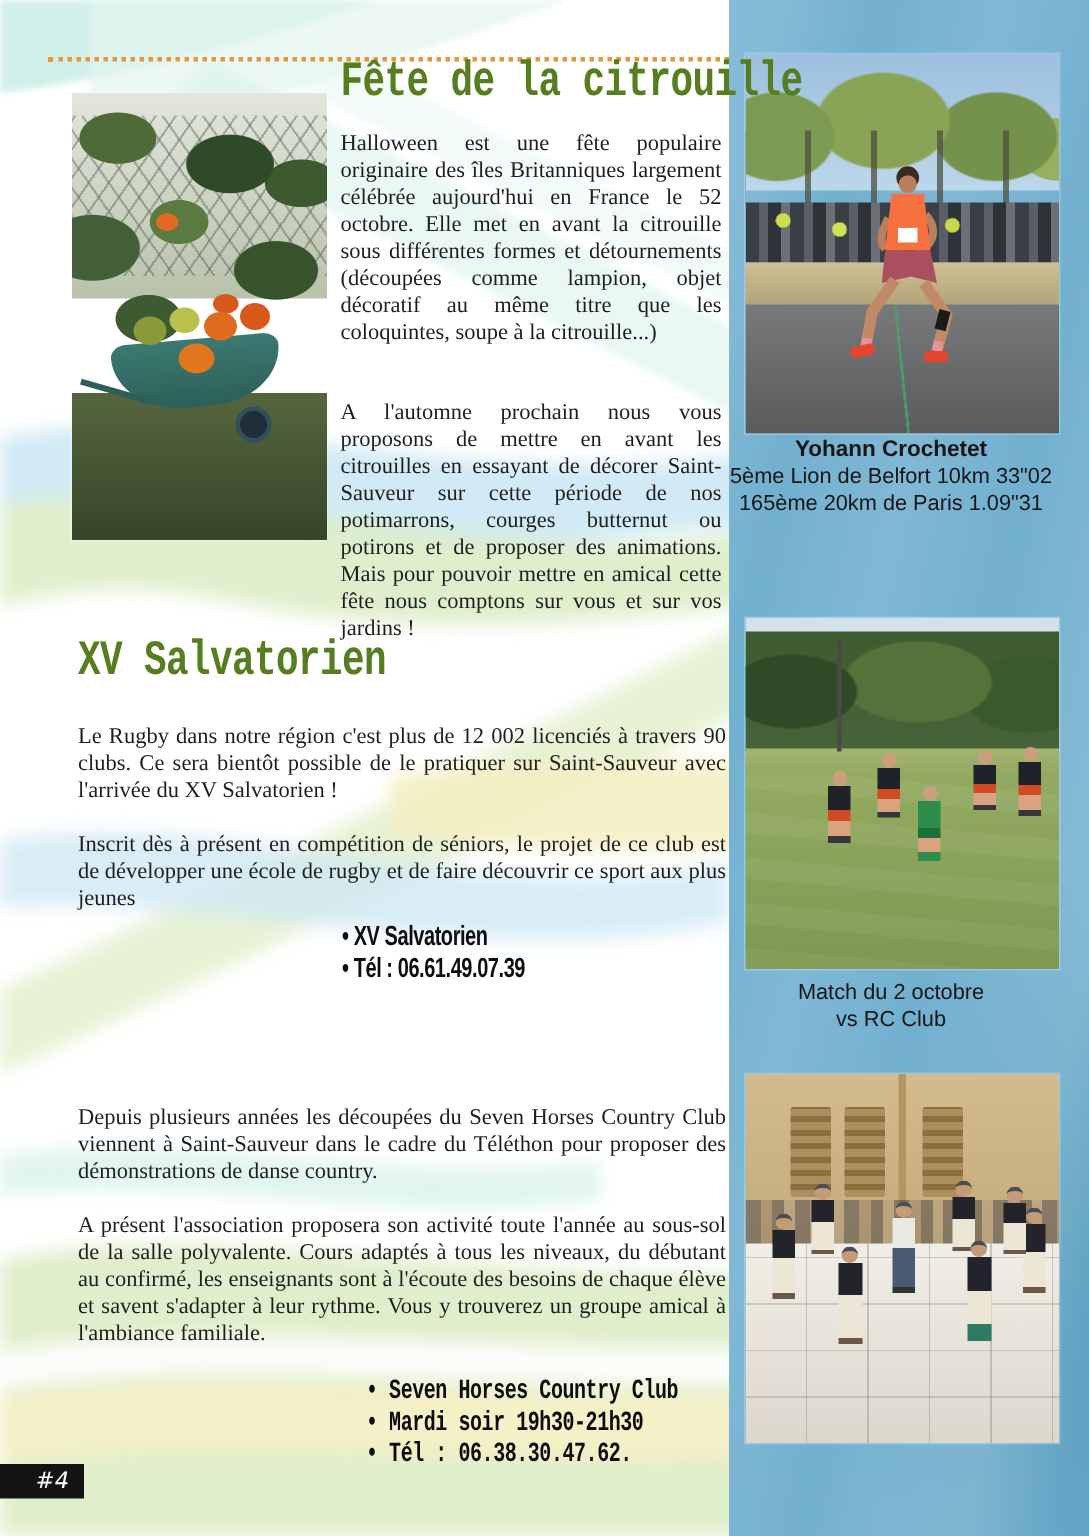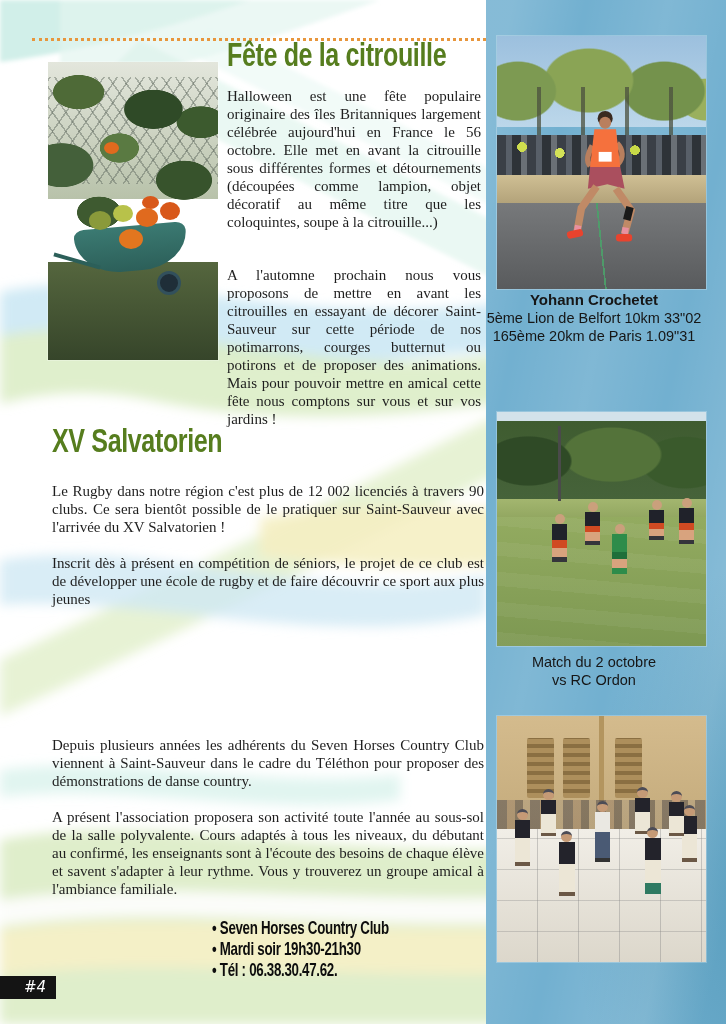--- a/index.html
+++ b/index.html
@@ -21,21 +21,21 @@
   }
   .photo{position:absolute;overflow:hidden;outline:1px solid rgba(255,255,255,.25);}
   .layer{position:absolute;left:0;right:0;}
   .cap{position:absolute;left:0;width:216px;text-align:center;
        font-family:"Liberation Sans",sans-serif;font-size:14.5px;line-height:18px;color:#161616;}
   .cap .cap-title{font-weight:bold;font-size:15px;}
   
   .content{position:absolute;inset:0;z-index:2;}
   .dotted{position:absolute;left:32px;top:38px;width:454px;height:0;
           border-top:3px dotted #e8963c;}
-  .headline{position:absolute;font-family:Liberation Sans, sans-serif;
+  .headline{position:absolute;font-family:Liberation Mono, monospace;
             font-weight:700;font-size:33px;line-height:33px;white-space:nowrap;}
   .headline>span{display:inline-block;transform:scaleX(.76);transform-origin:0 60%;letter-spacing:-.5px;}
   .green{color:#567d1e;}
   .tan{color:#a28f63;}
   .para{position:absolute;font-size:15px;line-height:18px;text-align:justify;margin:0;}
   .bullets{position:absolute;font-family:"Liberation Sans",sans-serif;
            font-weight:700;font-size:18.5px;line-height:21px;color:#0d0d0d;white-space:nowrap;}
   .bullets span{display:inline-block;transform:scaleX(.72);transform-origin:0 60%;letter-spacing:-.4px;}
   .badge{position:absolute;left:0;top:976px;width:46px;height:23px;z-index:3;
          background:#141414;color:#fff;text-align:right;padding-right:10px;
@@ -189,21 +189,21 @@
       <div class="layer ru-field"></div>
       <div class="ru-pole" style="position:absolute;"></div>
       <div class="pl" style="left:55px;top:112px;height:38px;"></div>
       <div class="pl" style="left:88px;top:100px;height:33px;"></div>
       <div class="pl green-kit" style="left:115px;top:122px;height:40px;"></div>
       <div class="pl" style="left:152px;top:98px;height:30px;"></div>
       <div class="pl" style="left:182px;top:96px;height:36px;"></div>
     </div>
     <div class="cap" style="top:653px;">
       <div>Match du 2 octobre</div>
-      <div>vs  RC Ordon</div>
+      <div>vs  RC Club</div>
     </div>
 
     <div class="photo" style="left:11px;top:716px;width:209px;height:246px;">
       <div class="layer d-wall"></div>
       <div class="d-beam" style="position:absolute;"></div>
       <div class="d-chairs" style="left:30px;top:22px;"></div>
       <div class="d-chairs" style="left:66px;top:22px;"></div>
       <div class="d-chairs" style="left:118px;top:22px;"></div>
       <div class="layer d-crowd"></div>
       <div class="layer d-floor"></div>
@@ -235,32 +235,36 @@
       <div class="g-pk" style="left:24%;top:50%;width:22px;height:19px;background:#8a9a3a;"></div>
       <div class="g-pk" style="left:38%;top:48%;width:20px;height:17px;background:#b8c24a;"></div>
       <div class="g-pk" style="left:52%;top:49%;width:22px;height:19px;background:#e06a1e;"></div>
       <div class="g-pk" style="left:66%;top:47%;width:20px;height:18px;background:#d8581a;"></div>
       <div class="g-pk" style="left:42%;top:56%;width:24px;height:20px;background:#e2761f;"></div>
     </div>
 
     <h1 class="headline green" style="left:227px;top:38px;margin:0;">
       <span>Fête de la citrouille</span>
     </h1>
-    <p class="para" style="left:227px;top:87px;width:254px;">Halloween est une fête populaire originaire des îles Britanniques largement célébrée aujourd'hui en France le 56 octobre. Elle met en avant la citrouille sous différentes formes et détournements (découpées comme lampion, objet décoratif au même titre que les coloquintes, soupe à la citrouille...)</p>
+    <p class="para" style="left:227px;top:87px;width:254px;">Halloween est une fête populaire originaire des îles Britanniques largement célébrée aujourd'hui en France le 52 octobre. Elle met en avant la citrouille sous différentes formes et détournements (découpées comme lampion, objet décoratif au même titre que les coloquintes, soupe à la citrouille...)</p>
     <p class="para" style="left:227px;top:266px;width:254px;">A l'automne prochain nous vous proposons de mettre en avant les citrouilles en essayant de décorer Saint-Sauveur sur cette période de nos potimarrons, courges butternut ou potirons et de proposer des animations. Mais pour pouvoir mettre en amical cette fête nous comptons sur vous et sur vos jardins !</p>
 
     <h1 class="headline green" style="left:52px;top:424px;margin:0;">
       <span>XV Salvatorien</span>
     </h1>
     <p class="para" style="left:52px;top:482px;width:432px;">Le Rugby dans notre région c'est plus de 12 002 licenciés à travers 90 clubs. Ce sera bientôt possible de le pratiquer sur Saint-Sauveur avec l'arrivée du XV Salvatorien !</p>
     <p class="para" style="left:52px;top:554px;width:432px;">Inscrit dès à présent en compétition de séniors, le projet de ce club est de développer une école de rugby et de faire découvrir ce sport aux plus jeunes</p>
-
-    <p class="para" style="left:52px;top:736px;width:432px;">Depuis plusieurs années les adhérents du Seven Horses Country Club viennent à Saint-Sauveur dans le cadre du Téléthon pour proposer des démonstrations de danse country.</p>
+    <div class="bullets" style="left:228px;top:613px;">
+      <div><span>• XV Salvatorien</span></div>
+      <div><span>• Tél : 06.61.49.07.39</span></div>
+    </div>
+
+    <p class="para" style="left:52px;top:736px;width:432px;">Depuis plusieurs années les découpées du Seven Horses Country Club viennent à Saint-Sauveur dans le cadre du Téléthon pour proposer des démonstrations de danse country.</p>
     <p class="para" style="left:52px;top:808px;width:432px;">A présent l'association proposera son activité toute l'année au sous-sol de la salle polyvalente. Cours adaptés à tous les niveaux, du débutant au confirmé, les enseignants sont à l'écoute des besoins de chaque élève et savent s'adapter à leur rythme. Vous y trouverez un groupe amical à l'ambiance familiale.</p>
-    <div class="bullets" style="left:212px;top:917px;">
+    <div class="bullets" style="left:244px;top:917px;font-family:Liberation Mono, monospace;">
       <div><span>• Seven Horses Country Club</span></div>
       <div><span>• Mardi soir 19h30-21h30</span></div>
       <div><span>• Tél : 06.38.30.47.62.</span></div>
     </div>
   </div>
 
   <div class="badge">
     <span>#4</span>
   </div>
 

